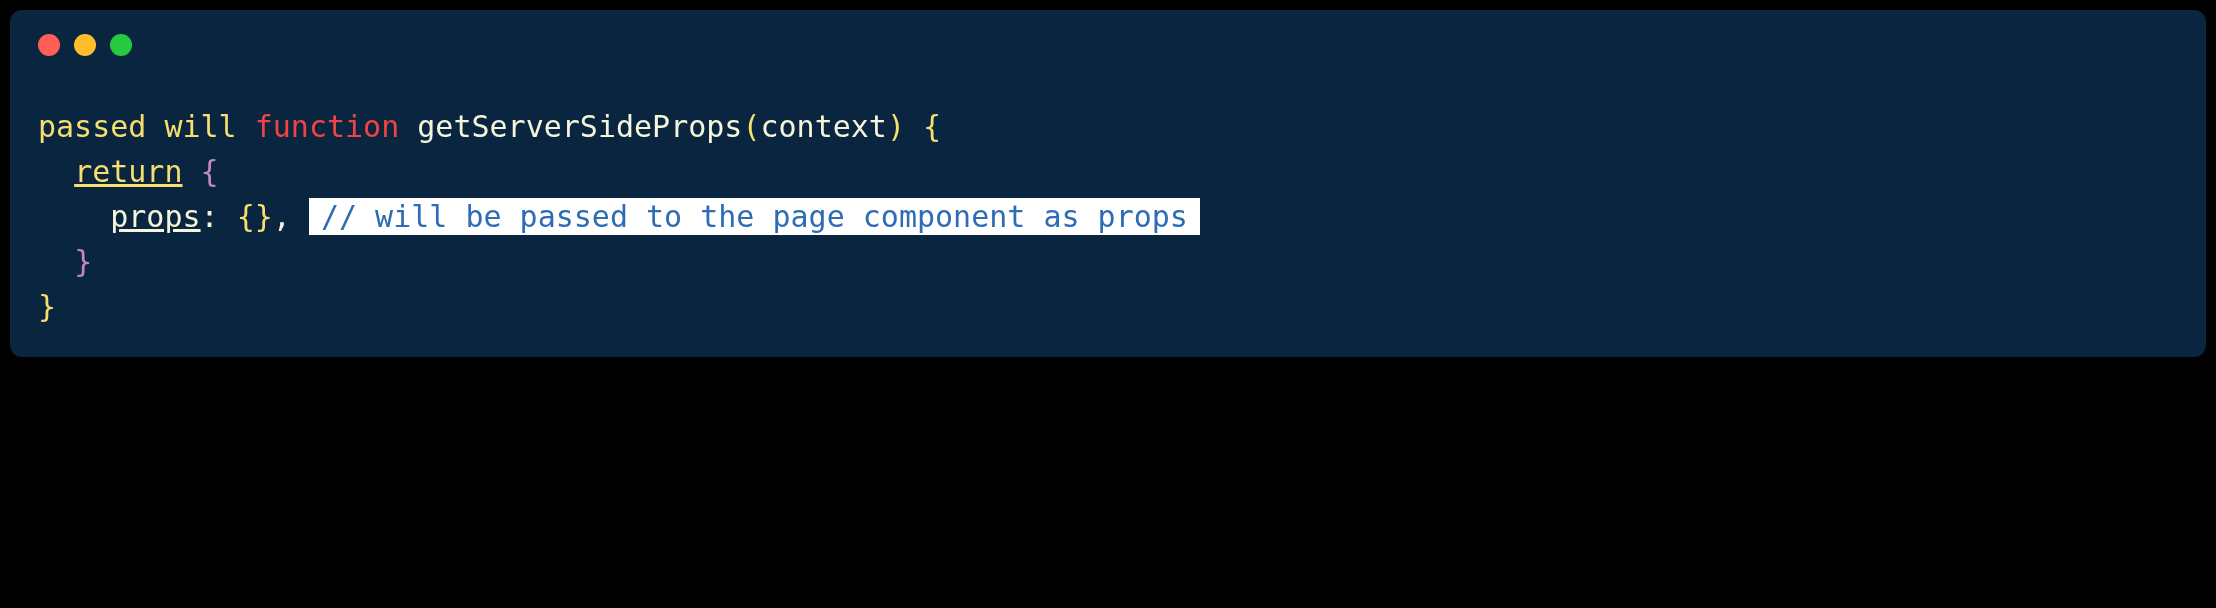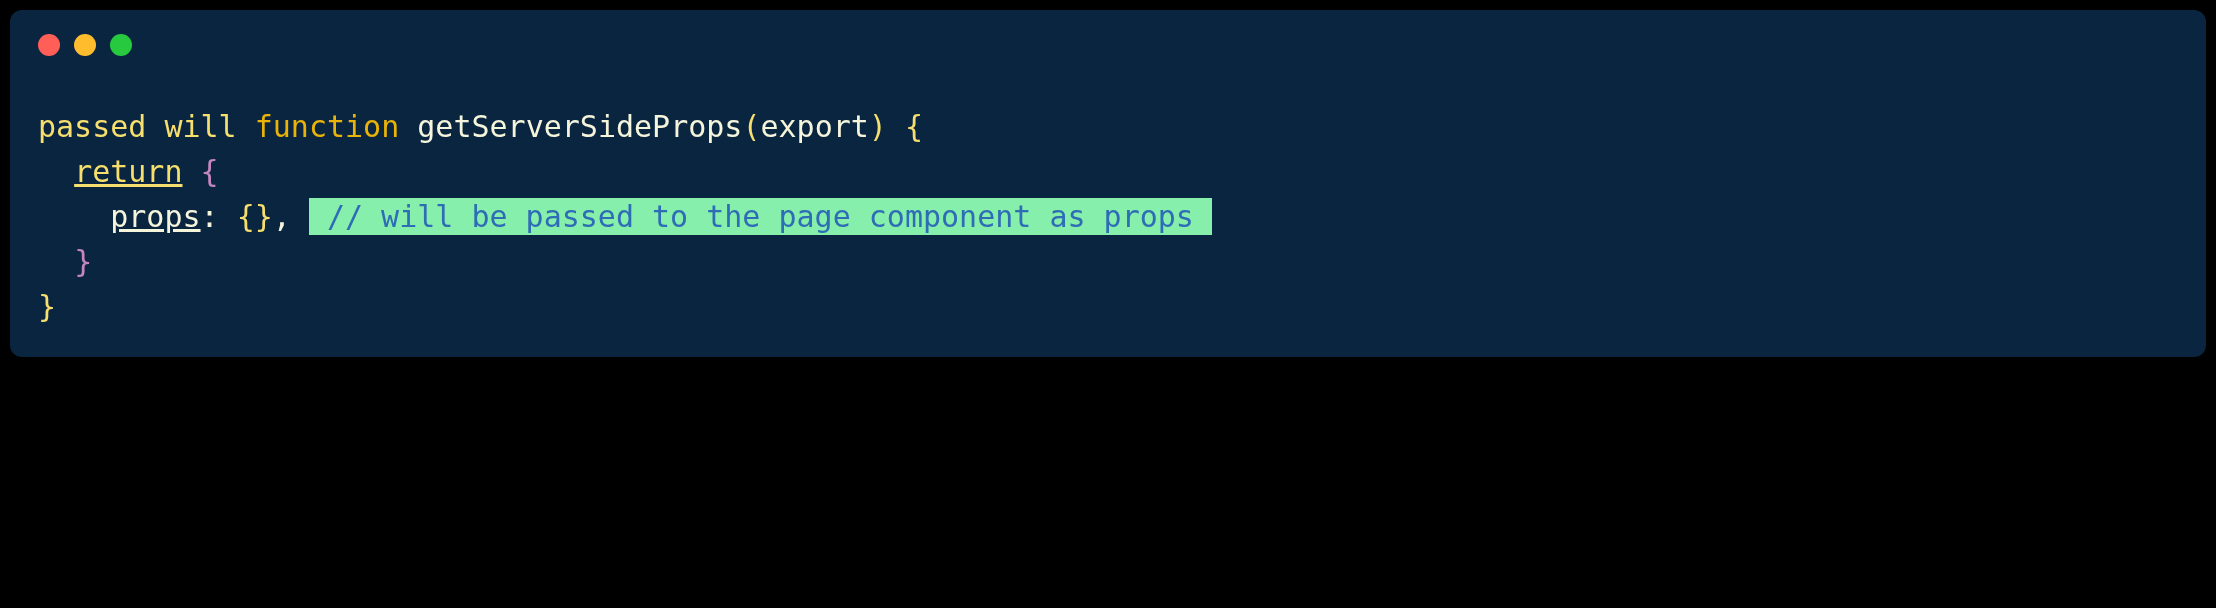--- a/index.html
+++ b/index.html
@@ -32,43 +32,43 @@
     .traffic-light.yellow { background: #ffbd2e; }
     .traffic-light.green { background: #27c93f; }
     .code {
       font-size: 30px;
       line-height: 1.5;
       white-space: pre;
       color: #f5f5dc;
     }
     .kw-export { color: #f7df6e; }
     .kw-async { color: #f7df6e; }
-    .kw-function { color: #eab308; text-align: right; }
+    .kw-function { color: #ef4444; text-align: right; }
     .kw-return { color: #f7df6e; text-decoration: underline; }
     .fn-name { color: #f5f5dc; }
     .paren { color: #f7df6e; }
     .brace { color: #f7df6e; }
     .bracket { color: #c586c0; }
     .param { color: #f5f5dc; }
     .prop { color: #f5f5dc; text-decoration: underline; }
     .colon { color: #f5f5dc; }
     .comma { color: #f5f5dc; }
     .comment-highlight {
-      background: #86efac;
+      background: #ffffff;
       color: #2e6db5;
-      padding: 1px 18px;
+      padding: 1px 12px;
     }
   </style>
 </head>
 <body>
 
 <div class="window">
   <div class="traffic-lights">
     <div class="traffic-light red"></div>
     <div class="traffic-light yellow"></div>
     <div class="traffic-light green"></div>
   </div>
-  <div class="code"><span class="kw-export">passed</span> <span class="kw-async">will</span> <span class="kw-function">function</span> <span class="fn-name">getServerSideProps</span><span class="paren">(</span><span class="param">export</span><span class="paren">)</span> <span class="brace">{</span>
+  <div class="code"><span class="kw-export">passed</span> <span class="kw-async">will</span> <span class="kw-function">function</span> <span class="fn-name">getServerSideProps</span><span class="paren">(</span><span class="param">context</span><span class="paren">)</span> <span class="brace">{</span>
   <span class="kw-return">return</span> <span class="bracket">{</span>
     <span class="prop">props</span><span class="colon">:</span> <span class="brace">{</span><span class="brace">}</span><span class="comma">,</span> <span class="comment-highlight">// will be passed to the page component as props</span>
   <span class="bracket">}</span>
 <span class="brace">}</span></div>
 </div>
 
 </body></html>

